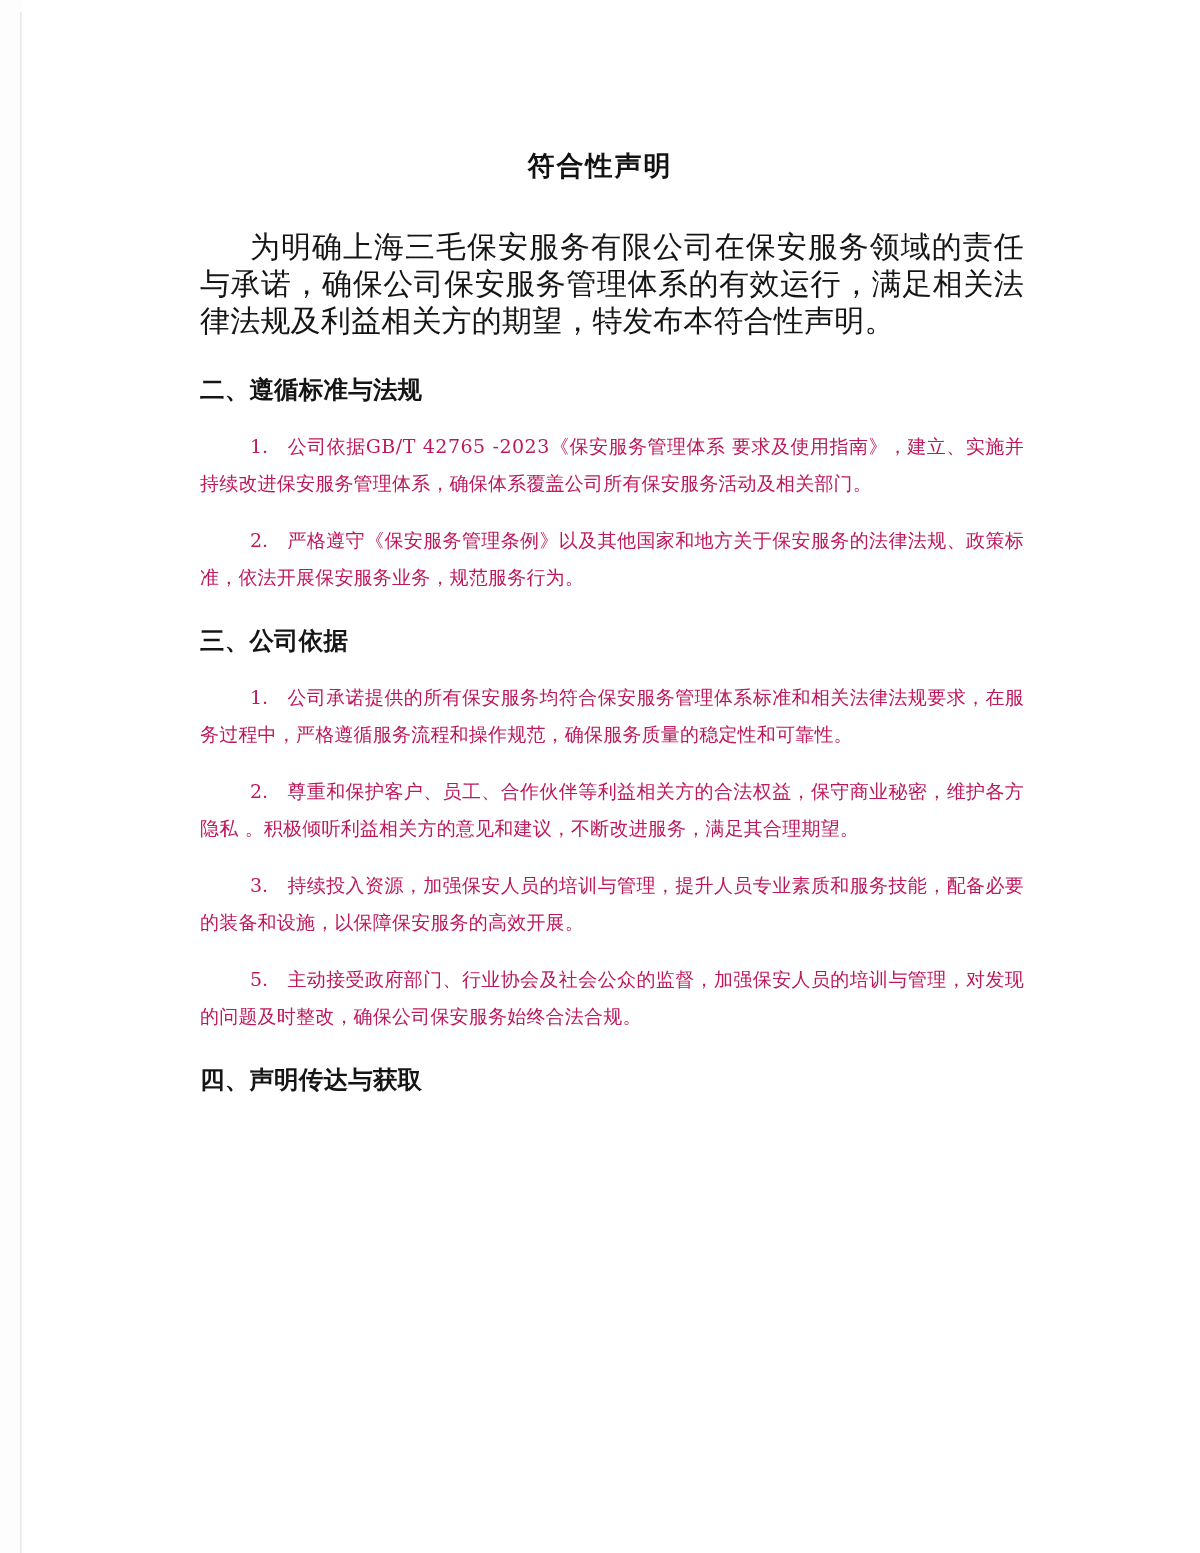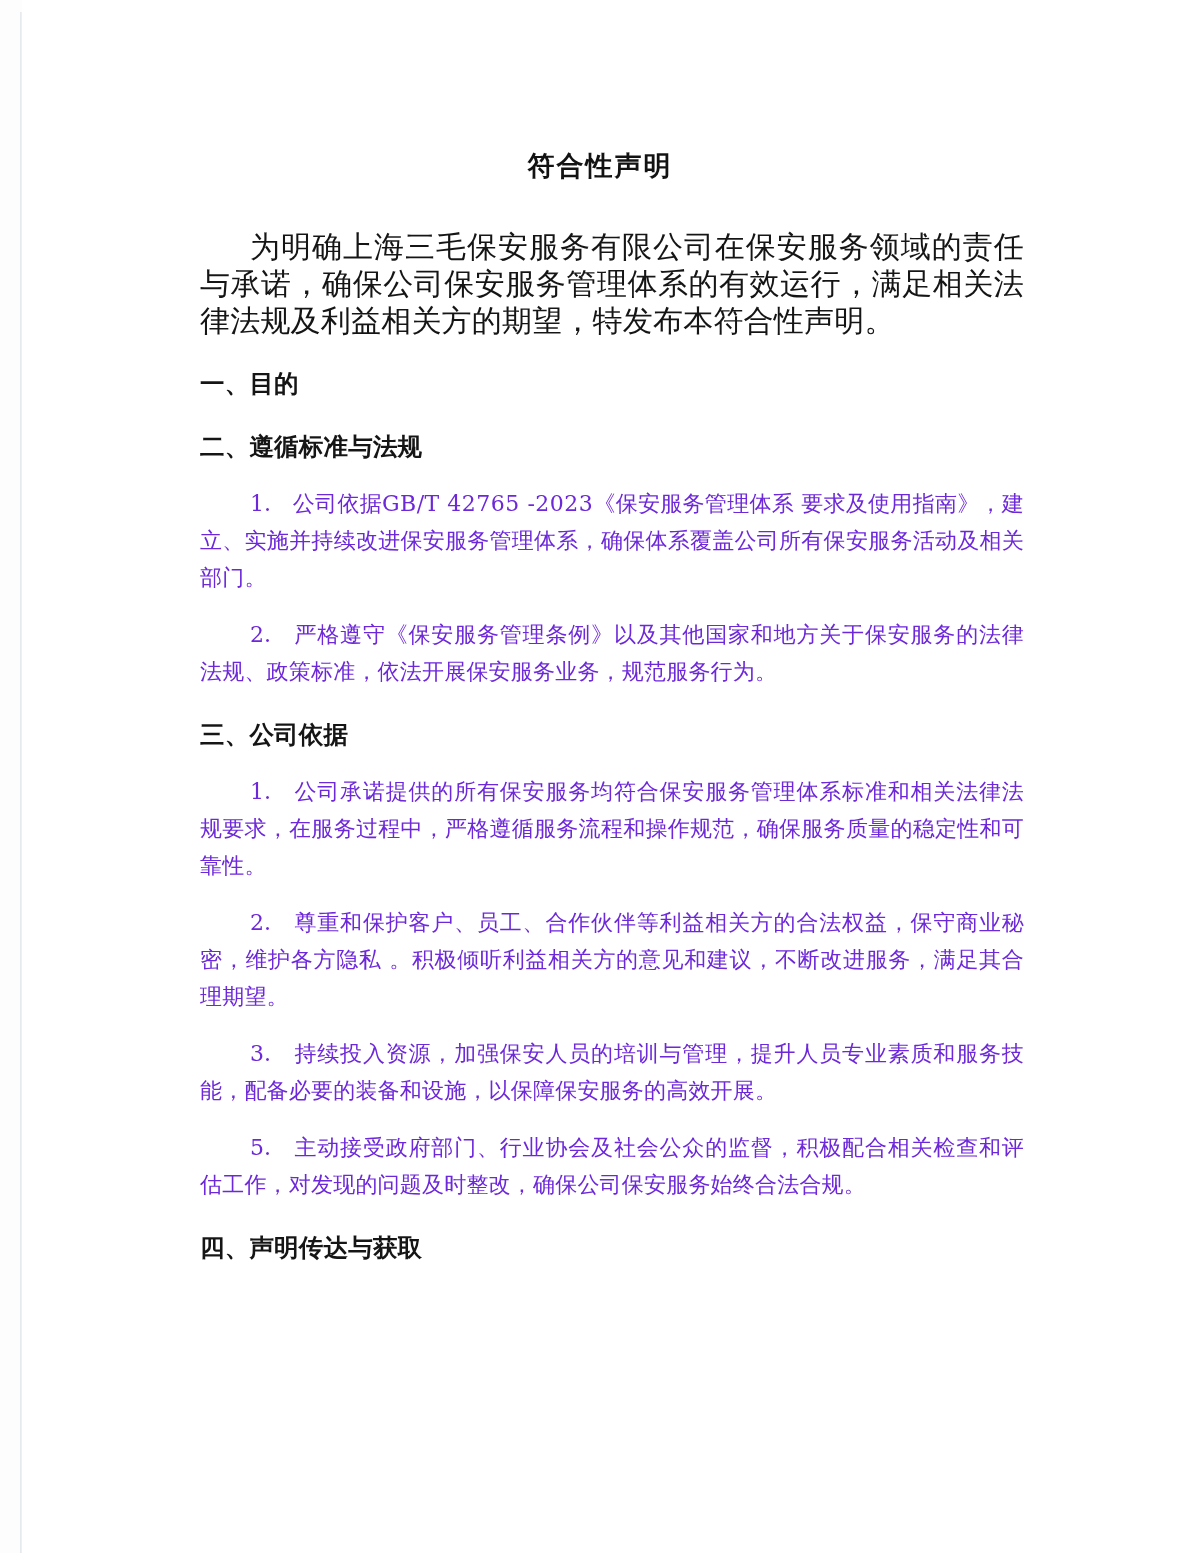--- a/index.html
+++ b/index.html
@@ -82,23 +82,23 @@
     font-size: 24.5px;
     line-height: 37px;
     color: #151515;
     margin: 0 0 20px 0;
     font-family: "DejaVu Sans", "Liberation Sans", sans-serif;
     text-align: left;
     letter-spacing: 0.2px;
   }
 
   .list-item {
-    font-size: 22px;
+    font-size: 19px;
     line-height: 37px;
-    color: #6d28d9;
+    color: #be185d;
     text-align: justify;
     text-justify: inter-character;
     margin: 0 0 20px 0;
     text-indent: 50px;
     font-family: "DejaVu Sans", "Liberation Sans", sans-serif;
     letter-spacing: 0.2px;
   }
   .num {
     font-family: "DejaVu Serif", "Liberation Serif", serif;
     letter-spacing: 0;
@@ -119,21 +119,20 @@
 <div class="page">
 
   <div class="doc-title">符合性声明</div>
 
   <div class="content">
 
     <p class="para indent">为明确上海三毛保安服务有限公司在保安服务领域的责任与承诺，确保公司保安服务管理体系的有效运行，满足相关法律法规及利益相关方的期望，特发布本符合性声明。</p>
 
     <div class="spacer-sm"></div>
 
-    <h2 class="heading">一、目的</h2>
 
 
     <div class="spacer-sm"></div>
 
     <h2 class="heading">二、遵循标准与法规</h2>
 
     <p class="list-item">
       <span class="num">1.</span><span>&nbsp;&nbsp;&nbsp;</span><span>公司依据</span><span class="latin">GB/T 42765 -2023</span><span>《保安服务管理体系 要求及使用指南》，建立、实施并持续改进保安服务管理体系，确保体系覆盖公司所有保安服务活动及相关部门。</span>
     </p>
 
@@ -152,21 +151,21 @@
     <p class="list-item">
       <span class="num">2.</span><span>&nbsp;&nbsp;&nbsp;</span><span>尊重和保护客户、员工、合作伙伴等利益相关方的合法权益，保守商业秘密，维护各方隐私 。积极倾听利益相关方的意见和建议，不断改进服务，满足其合理期望。</span>
     </p>
 
     <p class="list-item">
       <span class="num">3.</span><span>&nbsp;&nbsp;&nbsp;</span><span>持续投入资源，加强保安人员的培训与管理，提升人员专业素质和服务技能，配备必要的装备和设施，以保障保安服务的高效开展。</span>
     </p>
 
 
     <p class="list-item">
-      <span class="num">5.</span><span>&nbsp;&nbsp;&nbsp;</span><span>主动接受政府部门、行业协会及社会公众的监督，积极配合相关检查和评估工作，对发现的问题及时整改，确保公司保安服务始终合法合规。</span>
+      <span class="num">5.</span><span>&nbsp;&nbsp;&nbsp;</span><span>主动接受政府部门、行业协会及社会公众的监督，加强保安人员的培训与管理，对发现的问题及时整改，确保公司保安服务始终合法合规。</span>
     </p>
 
     <div class="spacer-sm"></div>
 
     <h2 class="heading">四、声明传达与获取</h2>
 
   </div>
 </div>
 
 </body></html>

